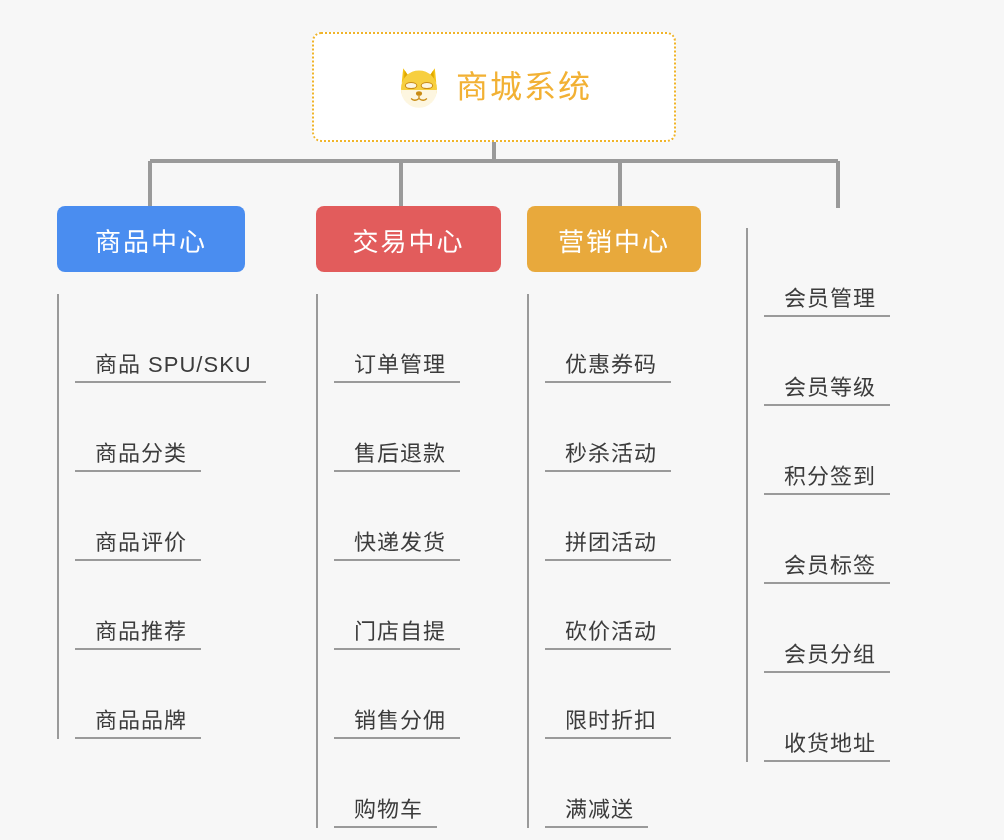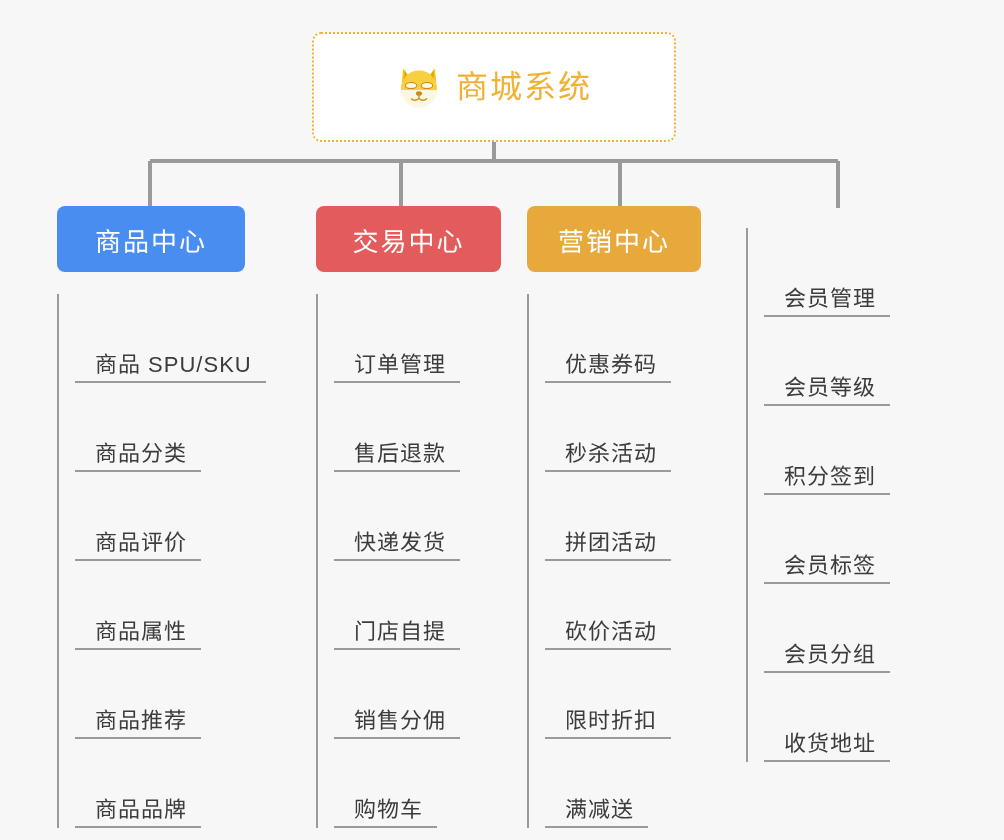--- a/index.html
+++ b/index.html
@@ -154,23 +154,20 @@
           <div class="leaf-item" style="width: 191px;">
             <span class="leaf-label">商品 SPU/SKU</span>
           </div>
           <div class="leaf-item" style="width: 126px;">
             <span class="leaf-label">商品分类</span>
           </div>
           <div class="leaf-item" style="width: 126px;">
             <span class="leaf-label">商品评价</span>
           </div>
           <div class="leaf-item" style="width: 126px;">
-            <span class="leaf-label">商品属性</span>
-          </div>
-          <div class="leaf-item" style="width: 126px;">
             <span class="leaf-label">商品推荐</span>
           </div>
           <div class="leaf-item" style="width: 126px;">
             <span class="leaf-label">商品品牌</span>
           </div>
         </div>
       </div>
       <div class="column" style="left: 308px; width: 185px; padding-left: 8px;">
         <div class="cat-header" style="background: rgb(226, 92, 92); width: 185px;">交易中心</div>
         <div class="leaf-list">

